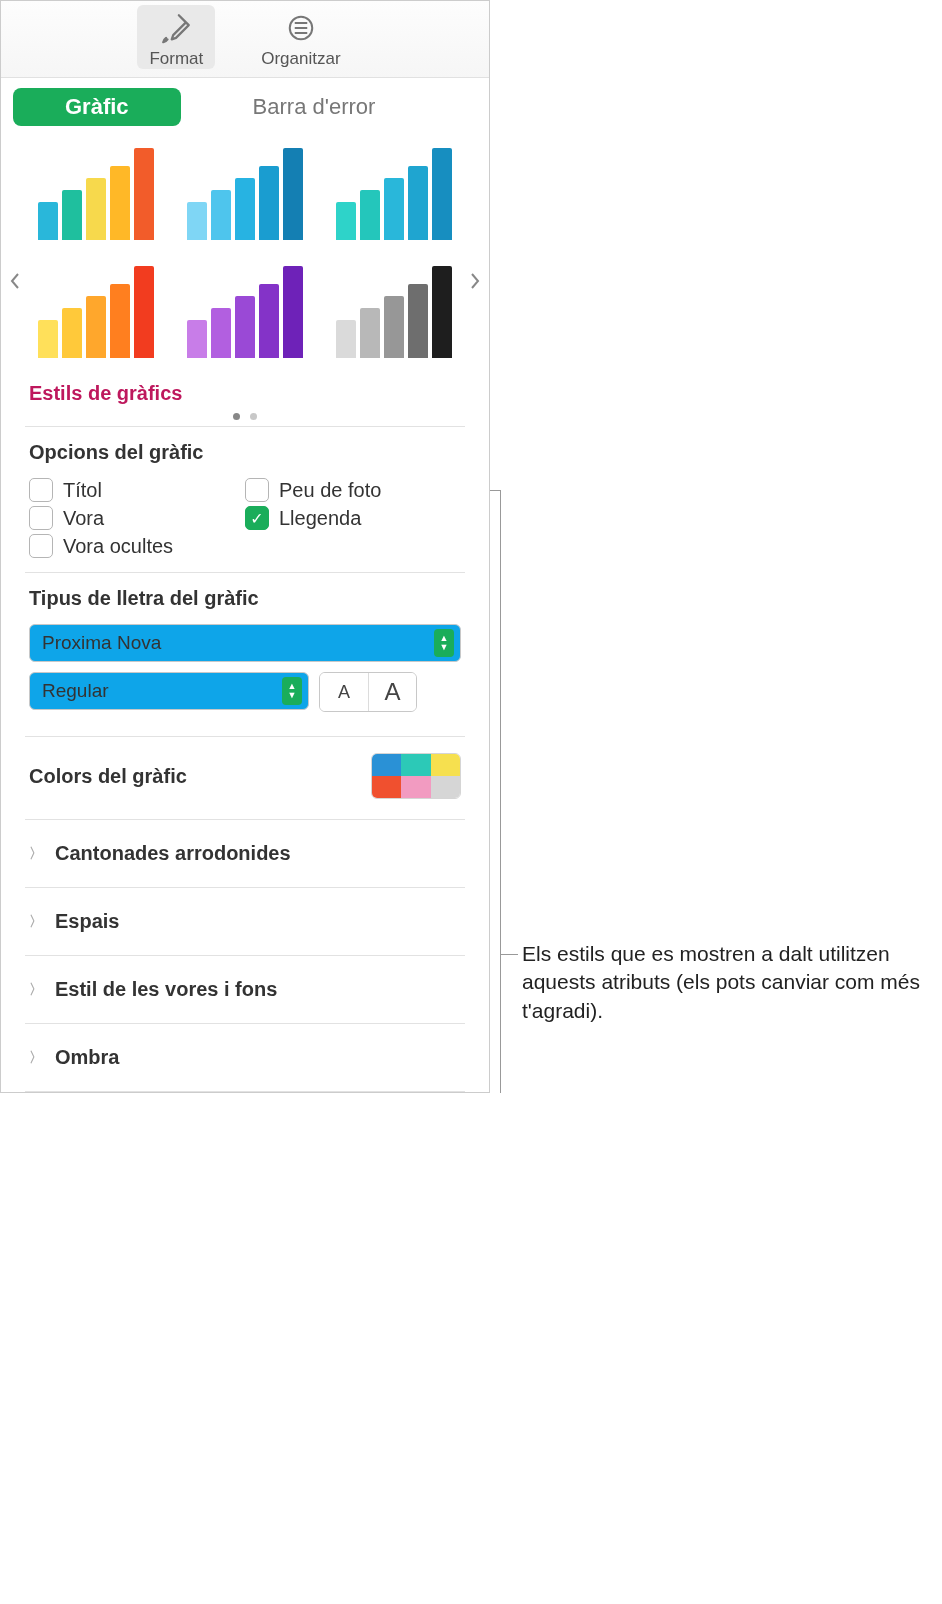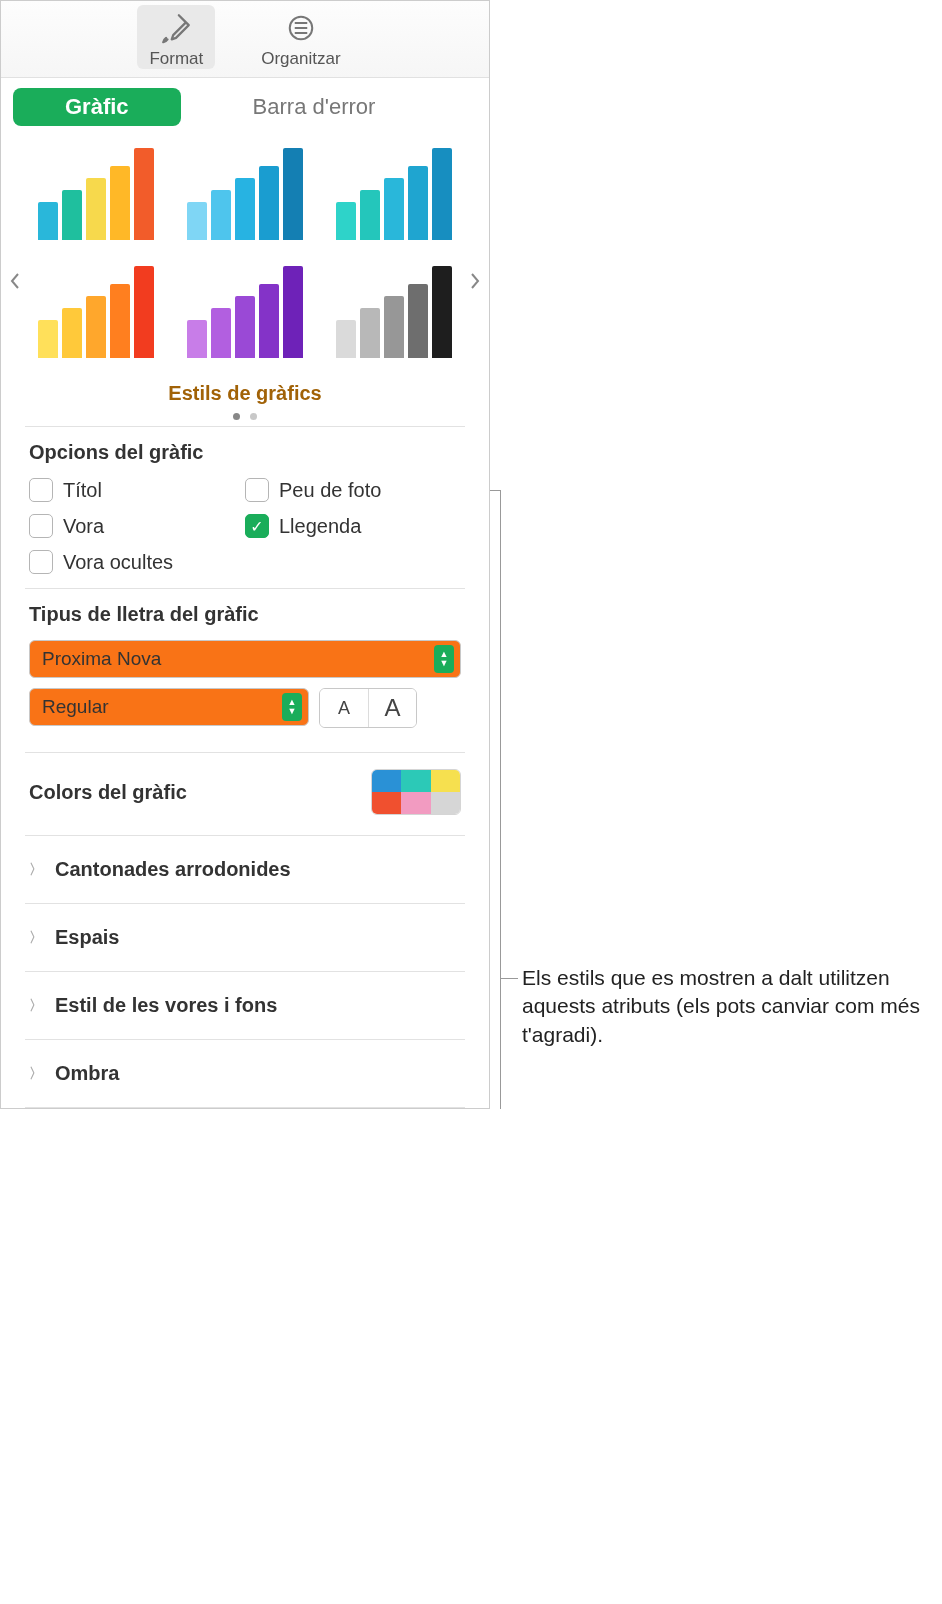--- a/index.html
+++ b/index.html
@@ -22,37 +22,37 @@
   .sub-link { font-size: 22px; color: #777; margin-left: 54px; }
 
   
   .gallery-wrap { position: relative; padding: 6px 28px 2px; }
   .nav-arrow { position: absolute; top: 50%; transform: translateY(-50%); width: 18px; height: 24px; display: flex; align-items: center; justify-content: center; color: #888; cursor: pointer; }
   .nav-arrow.left { left: 6px; }
   .nav-arrow.right { right: 6px; }
   .gallery { display: grid; grid-template-columns: repeat(3,1fr); grid-template-rows: repeat(2,1fr); gap: 8px 14px; }
   .thumb { height: 110px; display: flex; align-items: flex-end; justify-content: center; gap: 4px; padding: 8px 8px 12px; border-radius: 6px; }
   .thumb .bar { width: 20px; border-radius: 2px 2px 0 0; }
-  .gallery-caption { text-align: center; font-size: 20px; font-weight: 600; color: #a16207; margin-top: 12px; }
+  .gallery-caption { font-size: 20px; font-weight: 600; color: #be185d; margin-top: 12px; }
   .dots { display: flex; justify-content: center; gap: 10px; margin: 8px 0 4px; }
   .dot { width: 7px; height: 7px; border-radius: 50%; background: #c8c8c8; }
   .dot.active { background: #888; }
 
   
   .sec { padding: 14px 28px; }
   .sec-title { font-size: 20px; font-weight: 600; color: #333; margin-bottom: 14px; }
   .hr { border: none; border-top: 1px solid #e2e2e2; margin: 0 24px; }
 
-  .opts-grid { display: grid; grid-template-columns: 1fr 1fr; row-gap: 12px; }
+  .opts-grid { display: grid; grid-template-columns: 1fr 1fr; row-gap: 4px; }
   .chk { display: flex; align-items: center; gap: 10px; font-size: 20px; color: #333; }
   .chk-box { width: 24px; height: 24px; border: 1px solid #b5b5b5; border-radius: 5px; background: #fff; display: flex; align-items: center; justify-content: center; }
   .chk-box.checked { background: #1aad5a; border-color: #1aad5a; color: #fff; font-size: 16px; }
 
   .select-row { display: flex; gap: 10px; margin-bottom: 10px; }
-  .select { flex: 1; height: 38px; border: 1px solid #c8c8c8; border-radius: 6px; display: flex; align-items: center; padding: 0 6px 0 12px; font-size: 19px; color: #333; background: #f97316; justify-content: space-between; }
+  .select { flex: 1; height: 38px; border: 1px solid #c8c8c8; border-radius: 6px; display: flex; align-items: center; padding: 0 6px 0 12px; font-size: 19px; color: #333; background: #0ea5e9; justify-content: space-between; }
   .select-stepper { width: 20px; height: 28px; border-radius: 4px; background: #1aad5a; color: #fff; display: flex; flex-direction: column; align-items: center; justify-content: center; font-size: 9px; line-height: 9px; }
   .select-stepper span{display:block;height:9px}
   .size-btns { display: flex; border: 1px solid #c8c8c8; border-radius: 6px; overflow: hidden; }
   .size-btn { width: 48px; height: 38px; display: flex; align-items: center; justify-content: center; font-size: 18px; color: #444; background: #fff; }
   .size-btn + .size-btn { border-left: 1px solid #dcdcdc; }
   .size-btn.big { font-size: 24px; }
 
   .colors-row { display: flex; align-items: center; justify-content: space-between; padding: 16px 28px 20px; }
   .color-chip { width: 90px; border: 1px solid #d5d5d5; border-radius: 6px; overflow: hidden; }
   .color-grid { display: grid; grid-template-columns: repeat(3,1fr); grid-template-rows: repeat(2,1fr); }
@@ -255,18 +255,18 @@
       <span class="chev">〉</span>
       <span>Ombra</span>
     </div>
     <hr class="hr">
 
   </div>
 
   <div class="annotations">
 
     <div class="bracket" style="top:490px; left:10px; height:1044px"></div>
-    <div class="callout" style="top:964px; left:32px; width:400px">
+    <div class="callout" style="top:940px; left:32px; width:400px">
       <div class="line" style="left:-22px; top:14px; width:18px"></div>
       <span>Els estils que es mostren a dalt utilitzen aquests atributs (els pots canviar com més t'agradi).</span>
     </div>
   </div>
 </div>
 
 </body></html>

